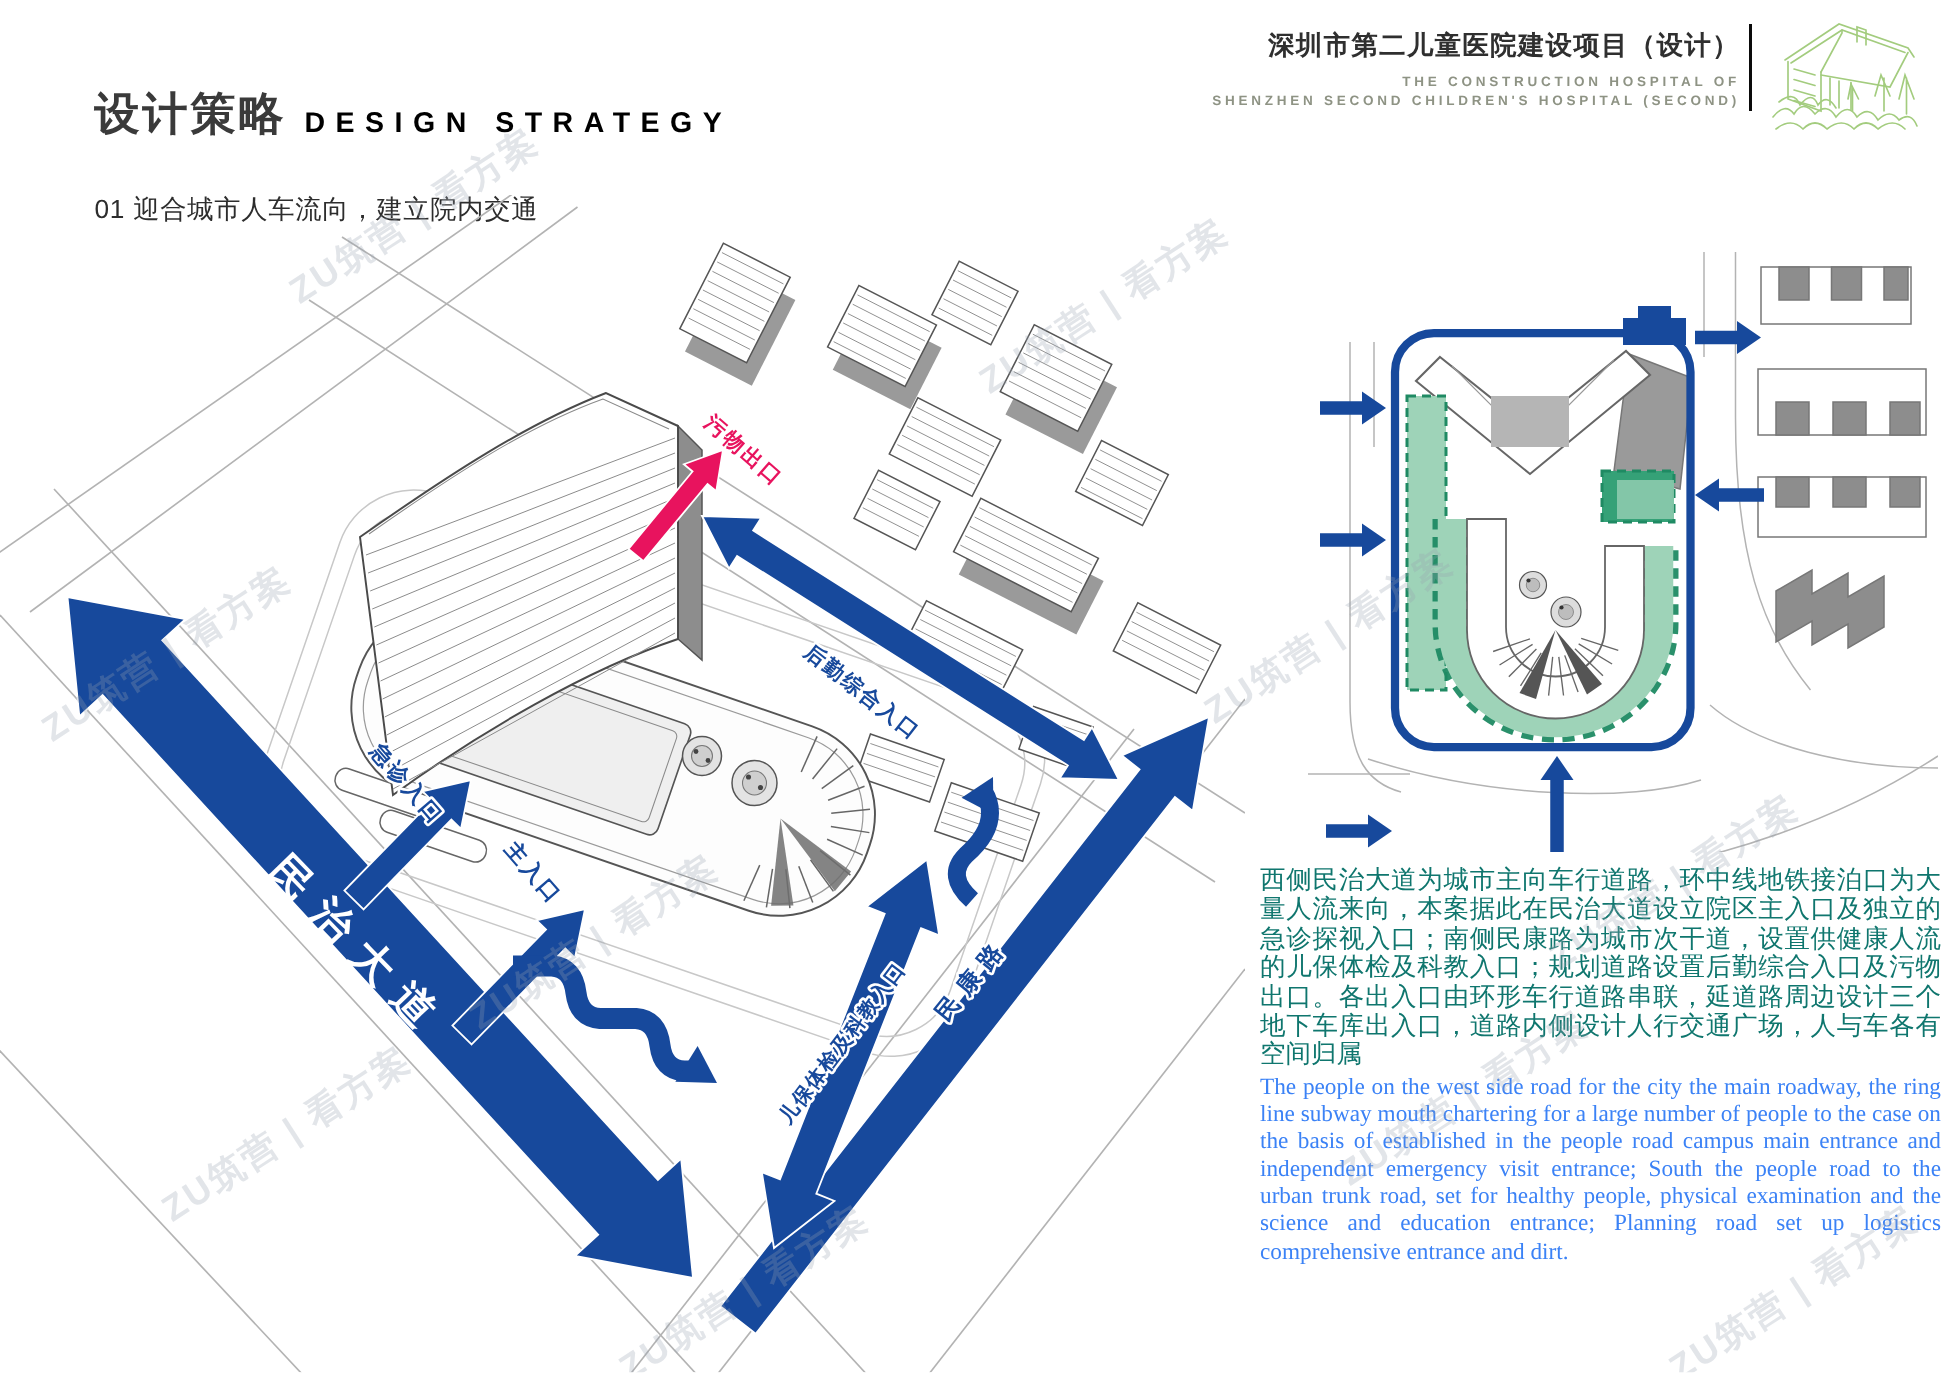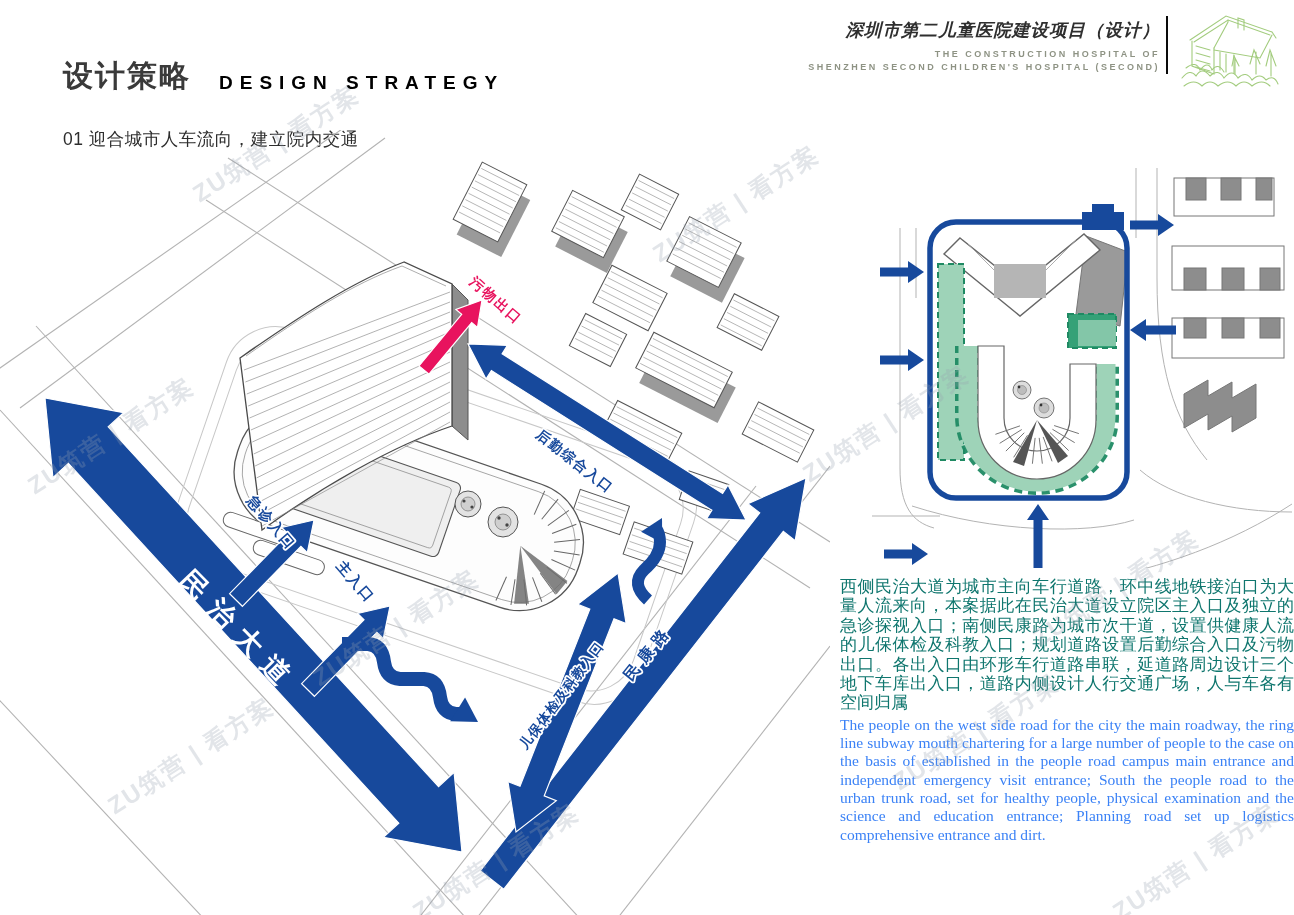--- a/index.html
+++ b/index.html
@@ -1,26 +1,26 @@
 <!DOCTYPE html>
 <html><head>
 <meta charset="utf-8">
 <style>
   html,body{margin:0;padding:0;background:#fff;}
   #slide{position:relative;width:1294px;height:915px;background:#ffffff;overflow:hidden;
          font-family:"Liberation Sans",sans-serif;}
   
   #hdr{position:absolute;top:18px;right:134px;text-align:right;}
-  #hdr .cn{font-size:17.5px;font-weight:700;color:#2f2f2f;letter-spacing:1px;font-style:italic;}
+  #hdr .cn{font-size:17.5px;font-weight:700;color:#2f2f2f;letter-spacing:1px;}
   #hdr .en{margin-top:6px;font-size:9px;font-weight:700;color:#8e9384;letter-spacing:2.5px;line-height:13px;}
   #hdr-divider{position:absolute;top:16px;left:1166px;width:2px;height:58px;background:#0a0a0a;}
   #logo{position:absolute;top:8px;left:1180px;}
   
   #sec{position:absolute;top:56px;left:63px;}
-  #sec .row{display:flex;align-items:flex-end;gap:28px;}
+  #sec .row{display:flex;align-items:flex-end;gap:12px;}
   #sec .cn{font-size:30px;font-weight:700;color:#3a3a3a;letter-spacing:2px;}
   #sec .en{font-size:19px;font-weight:700;color:#000000;letter-spacing:7px;padding-bottom:3px;text-align:center;}
   #sec .sub{margin-top:30px;font-size:17.5px;color:#2d2d2d;letter-spacing:0.5px;}
   
   #desc{position:absolute;left:840px;top:577px;width:454px;}
   #desc .cn{font-size:17px;line-height:19.4px;color:#0f766e;text-align:justify;}
   #desc .en{margin-top:3px;font-family:"Liberation Serif",serif;font-size:15.5px;line-height:18.3px;
             color:#3b82f6;text-align:justify;}
   
   #main-diagram{position:absolute;left:0;top:130px;}

